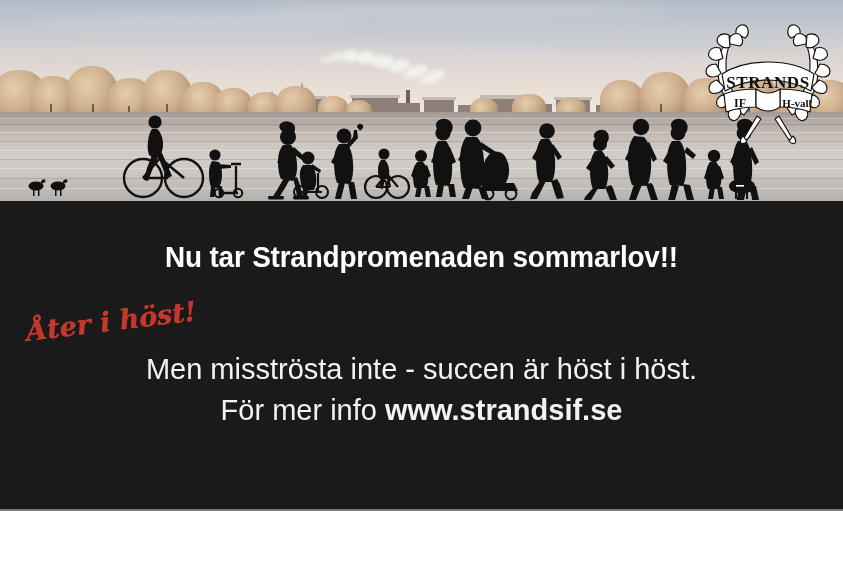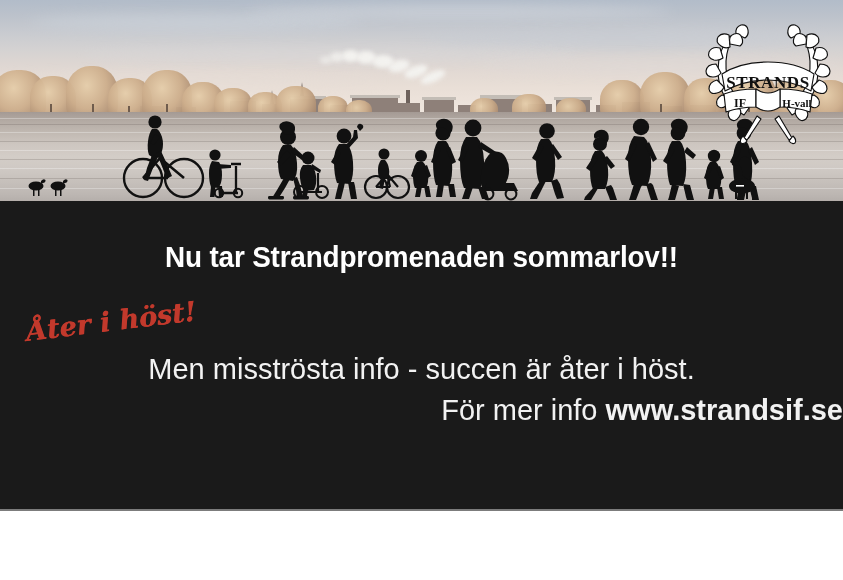--- a/index.html
+++ b/index.html
@@ -194,21 +194,21 @@
     color: #f2f2f2;
     font-family: "Liberation Sans", sans-serif;
     font-weight: normal;
     font-size: 29px;
     white-space: nowrap;
   }
   #subline-2 {
     position: absolute;
     left: 0; top: 394px;
     width: 843px;
-    text-align: right;
+    text-align: center;
     color: #f2f2f2;
     font-family: "Liberation Sans", sans-serif;
     font-weight: normal;
     font-size: 29px;
     white-space: nowrap;
   }
   #subline-2 .url { font-weight: bold; }
 
   
   #footer {
@@ -543,21 +543,21 @@
     </svg>
 
   </div>
 
   <div id="black-panel"></div>
 
   <div id="headline">Nu tar Strandpromenaden sommarlov!!</div>
 
   <div id="script-note">Åter i höst!</div>
 
-  <div id="subline-1">Men misströsta info - succen är åter i höst.</div>
+  <div id="subline-1">Men misströsta inte - succen är höst i höst.</div>
 
   <div id="subline-2"><span>För mer info </span><span class="url">www.strandsif.se</span></div>
 
   <div id="panel-rule"></div>
 
   <div id="footer">
 
     
 
     

